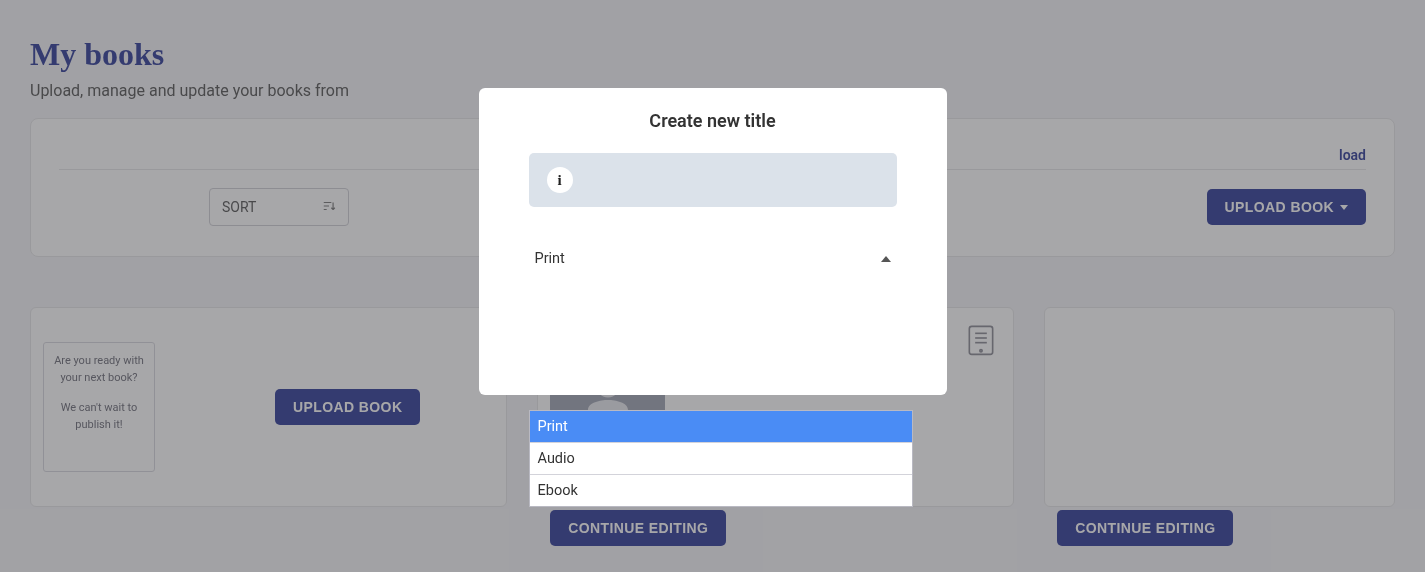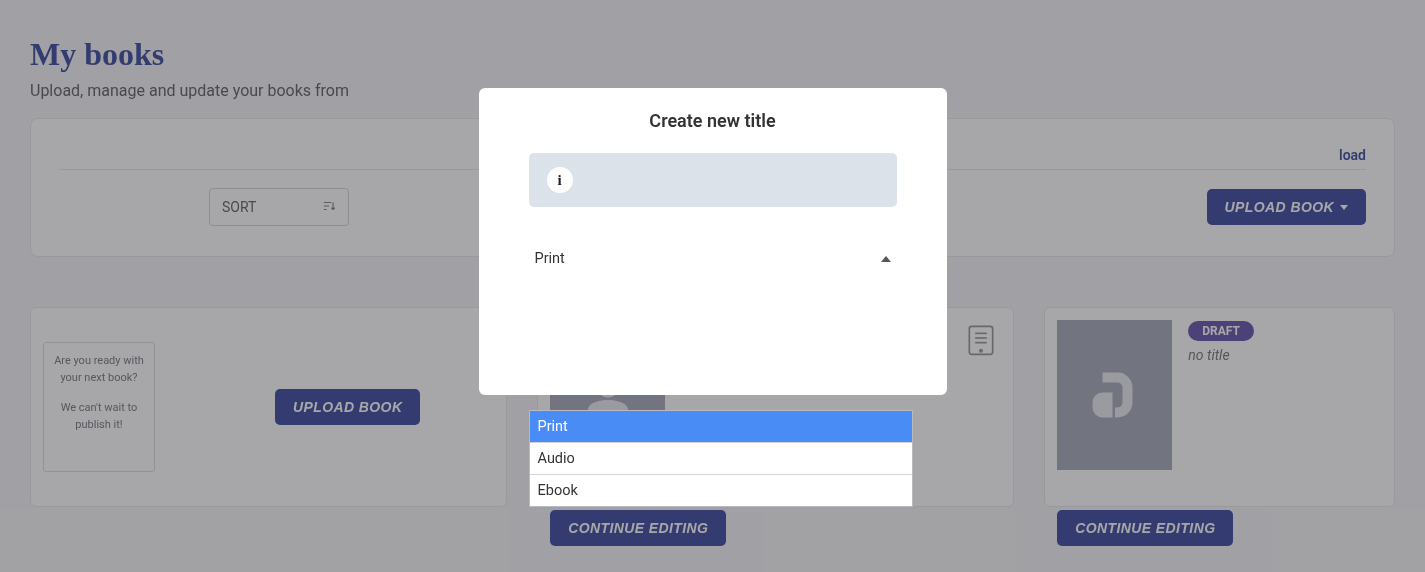--- a/index.html
+++ b/index.html
@@ -81,21 +81,20 @@
     border: none;
     border-radius: 5px;
     padding: 10px 18px;
     font-size: 14px;
     font-weight: 600;
     letter-spacing: 0.4px;
     cursor: pointer;
     display:inline-flex;
     align-items:center;
     gap:6px;
-    font-style:italic;
   }
   .caret-down { width:0;height:0;border-left:4px solid transparent;border-right:4px solid transparent;border-top:5px solid #fff; }
   .cards-row {
     display: flex;
     gap: 30px;
     padding: 0 0 0 0;
   }
   .card {
     background: #fff;
     border: 1px solid #e6e6e8;
@@ -245,31 +244,20 @@
               <path d="M12 2a5 5 0 015 5v1a5 5 0 01-10 0V7a5 5 0 015-5zm-8 16c0-3 5-4 8-4s8 1 8 4v2H4v-2z"></path>
             </svg>
         </div>
       </div>
       <div class="card-footer">
         <button class="btn-primary">CONTINUE EDITING</button>
       </div>
     </div>
 
     <div class="card" style="width:360px;">
-      <div class="thumb-area">
-        <div class="thumb">
-          <svg viewBox="0 0 24 24" fill="currentColor">
-              <path d="M7 3h6a6 6 0 016 6v6a6 6 0 01-6 6h-1v-4h1a2 2 0 002-2V9a2 2 0 00-2-2H7V3zm0 8h4v10H7a4 4 0 01-4-4v-2a4 4 0 014-4z"></path>
-            </svg>
-        </div>
-        <div>
-          <span class="draft-badge">DRAFT</span>
-          <div class="no-title">no title</div>
-        </div>
-      </div>
       <div class="card-footer">
         <button class="btn-primary">CONTINUE EDITING</button>
       </div>
     </div>
   </div>
 </div>
 
 <div class="overlay">
   <div class="modal">
     <div class="modal-title">Create new title</div>

